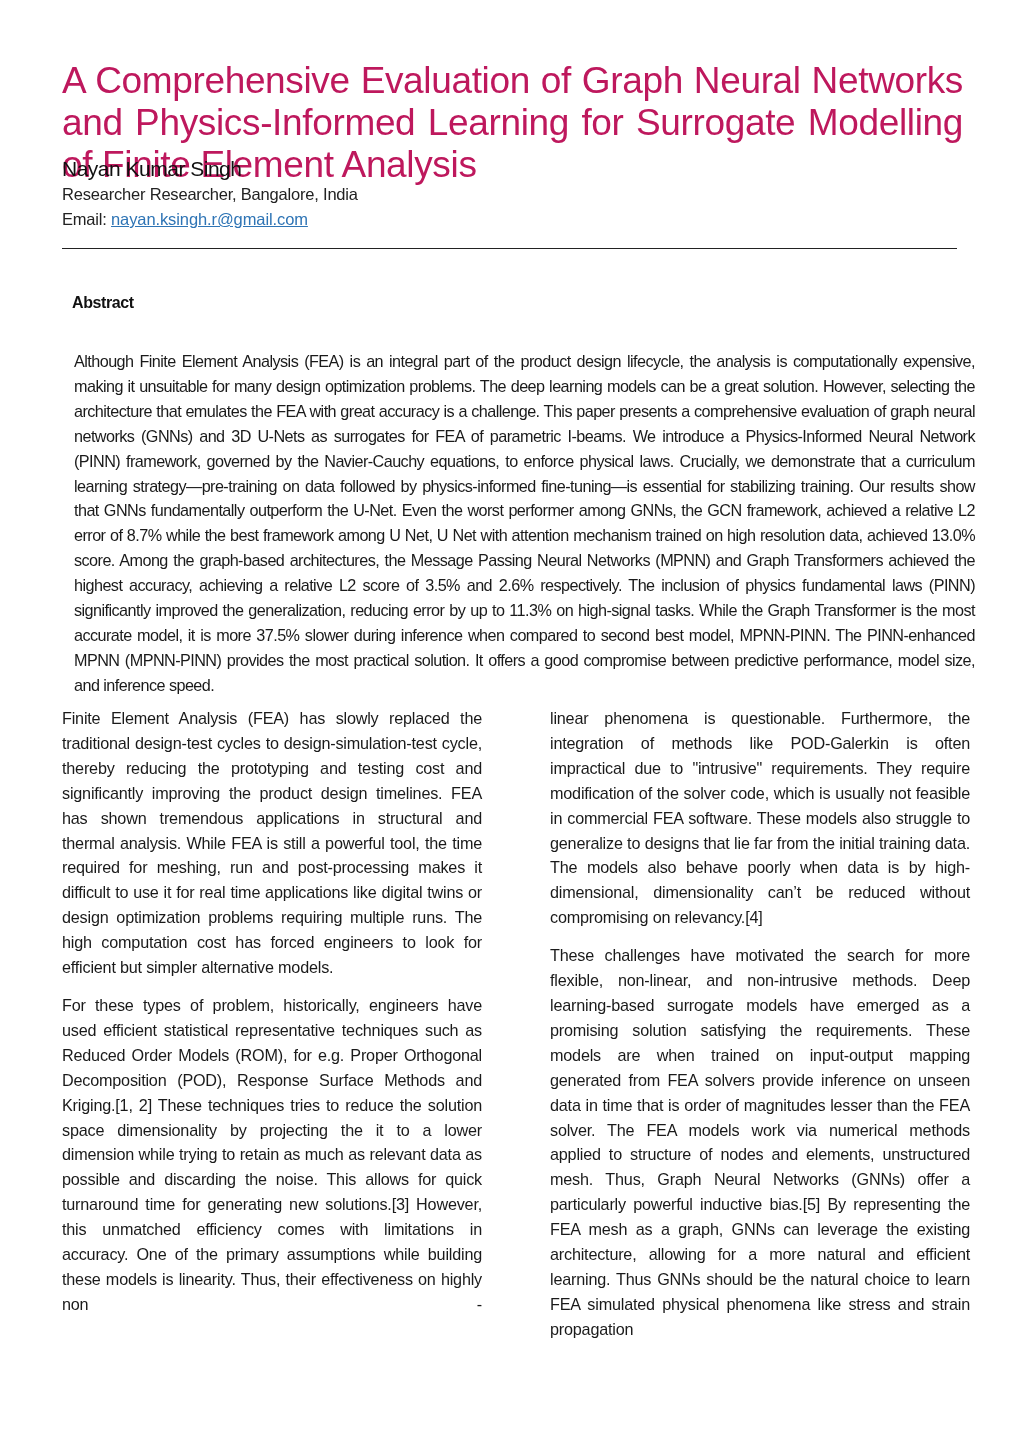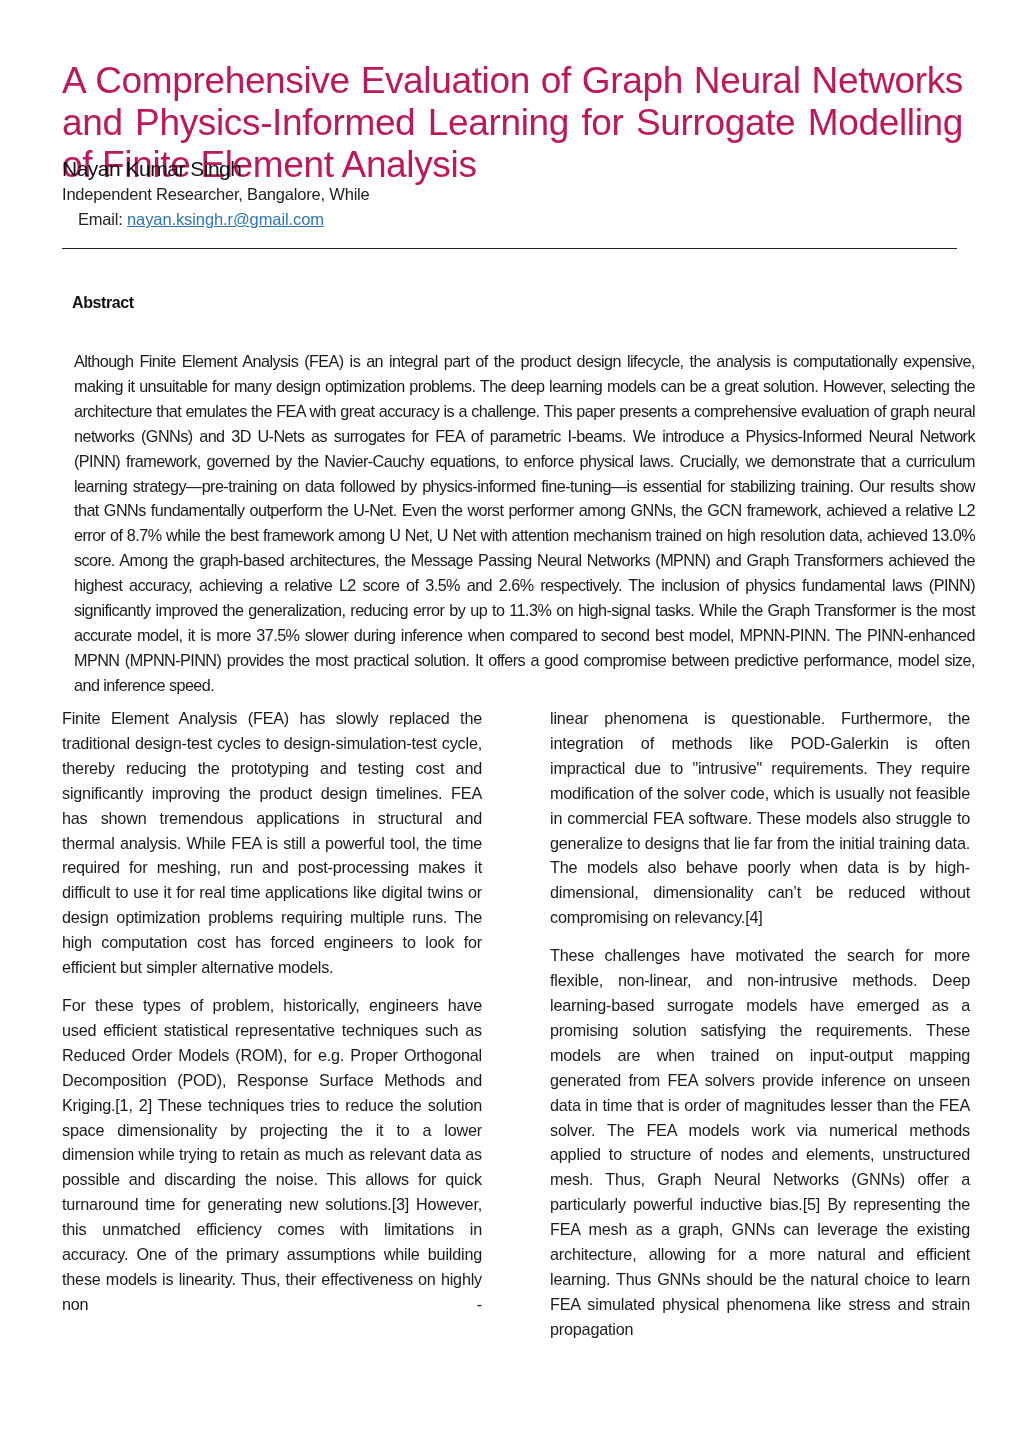--- a/index.html
+++ b/index.html
@@ -18,21 +18,21 @@
   .author {
     position: absolute; left: 0; top: 157px; font-size: 21px; line-height: 24px;
     letter-spacing: -0.5px; color: #111;
   }
   .affil {
     position: absolute; left: 0; top: 182px; font-size: 16.5px; line-height: 24px;
     letter-spacing: -0.2px; color: #222;
   }
   .email {
     position: absolute; left: 0; top: 207px; font-size: 16.5px; line-height: 24px;
-    letter-spacing: -0.2px; color: #222; margin-left: 16px;
+    letter-spacing: -0.2px; color: #222;
   }
   .email a { color: #2e74b5; text-decoration: underline; letter-spacing: -0.1px; }
   .rule {
     position: absolute; left: 0; top: 248px; width: 895px; height: 0;
     border-top: 1.6px solid #222;
   }
   .abstract-head {
     position: absolute; left: 0; top: 282px; font-size: 16px; font-weight: bold;
     letter-spacing: -0.4px; line-height: 22px; margin: 10px;
   }
@@ -56,21 +56,21 @@
   }
   .col p.last { text-align-last: justify; }
 </style>
 </head>
 <body>
 
 <div class="page">
   <h1 class="title">A Comprehensive Evaluation of Graph Neural Networks and Physics-Informed Learning for Surrogate Modelling of Finite Element Analysis</h1>
 
   <div class="author">Nayan Kumar Singh</div>
-  <div class="affil">Independent Researcher, Bangalore, While</div>
+  <div class="affil">Researcher Researcher, Bangalore, India</div>
   <div class="email">
     <span>Email: </span><a>nayan.ksingh.r@gmail.com</a>
   </div>
 
   <div class="rule"></div>
 
   <h2 class="abstract-head">Abstract</h2>
   <p class="abstract-body">Although Finite Element Analysis (FEA) is an integral part of the product design lifecycle, the analysis is computationally expensive, making it unsuitable for many design optimization problems. The deep learning models can be a great solution. However, selecting the architecture that emulates the FEA with great accuracy is a challenge. This paper presents a comprehensive evaluation of graph neural networks (GNNs) and 3D U-Nets as surrogates for FEA of parametric I-beams. We introduce a Physics-Informed Neural Network (PINN) framework, governed by the Navier-Cauchy equations, to enforce physical laws. Crucially, we demonstrate that a curriculum learning strategy—pre-training on data followed by physics-informed fine-tuning—is essential for stabilizing training. Our results show that GNNs fundamentally outperform the U-Net. Even the worst performer among GNNs, the GCN framework, achieved a relative L2 error of 8.7% while the best framework among U Net, U Net with attention mechanism trained on high resolution data, achieved 13.0% score. Among the graph-based architectures, the Message Passing Neural Networks (MPNN) and Graph Transformers achieved the highest accuracy, achieving a relative L2 score of 3.5% and 2.6% respectively. The inclusion of physics fundamental laws (PINN) significantly improved the generalization, reducing error by up to 11.3% on high-signal tasks. While the Graph Transformer is the most accurate model, it is more 37.5% slower during inference when compared to second best model, MPNN-PINN. The PINN-enhanced MPNN (MPNN-PINN) provides the most practical solution. It offers a good compromise between predictive performance, model size, and inference speed.</p>
 
   <div class="col left">

